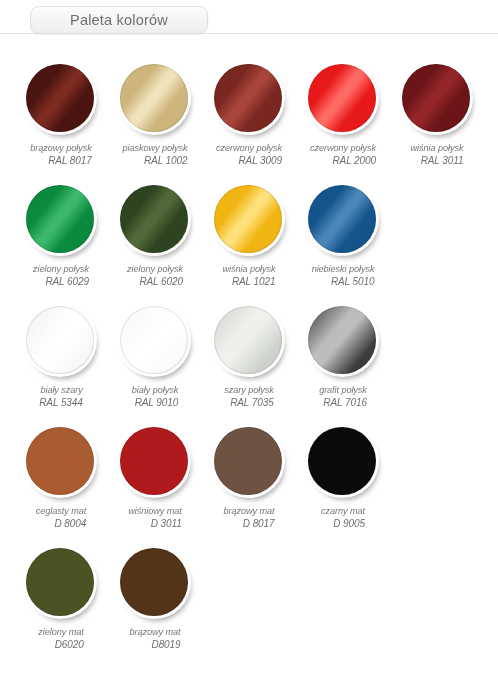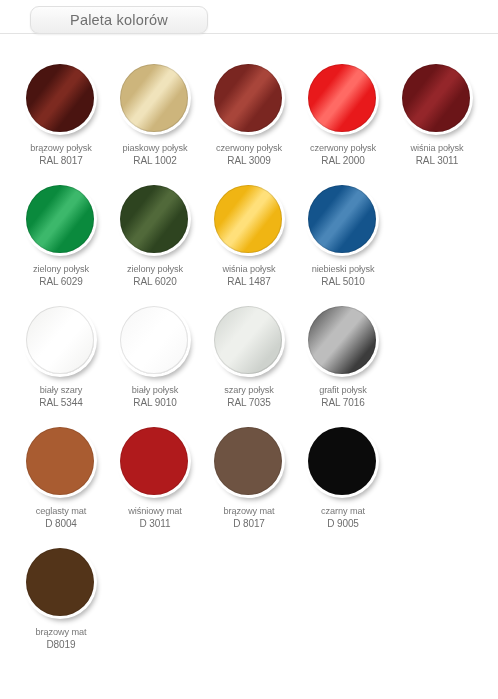--- a/index.html
+++ b/index.html
@@ -85,26 +85,27 @@
   }
   .disc::after {
     content: "";
     position: absolute;
     inset: 0;
     border-radius: 50%;
     box-shadow: inset 0 0 0 1px rgba(0,0,0,0.10);
   }
 
   .label {
-    text-align: center;
+    text-align: right;
     line-height: 12.5px;
     color: #777777;
     font-size: 9.2px;
     letter-spacing: -0.1px;
     white-space: nowrap;
+    font-style: italic;
   }
   .label .code {
     display: block;
     font-size: 10px;
     color: #6e6e6e;
   }
 
   .row-gap { height: 16px; }
 </style>
 </head>
@@ -161,21 +162,21 @@
       <div class="swatch-cell">
         <div class="disc-wrap">
           <div class="disc" style="background: linear-gradient(128deg, rgb(46, 68, 32) 0%, rgb(46, 68, 32) 30%, rgb(81, 105, 58) 46%, rgb(81, 105, 58) 52%, rgb(46, 68, 32) 68%, rgb(46, 68, 32) 100%);"></div>
         </div>
         <div class="label"><span>zielony połysk</span><span class="code">RAL 6020</span></div>
       </div>
       <div class="swatch-cell">
         <div class="disc-wrap">
           <div class="disc" style="background: linear-gradient(128deg, rgb(240, 181, 19) 0%, rgb(240, 181, 19) 30%, rgb(255, 224, 122) 46%, rgb(255, 224, 122) 52%, rgb(240, 181, 19) 68%, rgb(240, 181, 19) 100%);"></div>
         </div>
-        <div class="label"><span>wiśnia połysk</span><span class="code">RAL 1487</span></div>
+        <div class="label"><span>wiśnia połysk</span><span class="code">RAL 1021</span></div>
       </div>
       <div class="swatch-cell">
         <div class="disc-wrap">
           <div class="disc" style="background: linear-gradient(128deg, rgb(20, 84, 140) 0%, rgb(20, 84, 140) 30%, rgb(74, 134, 184) 46%, rgb(74, 134, 184) 52%, rgb(20, 84, 140) 68%, rgb(20, 84, 140) 100%);"></div>
         </div>
         <div class="label"><span>niebieski połysk</span><span class="code">RAL 5010</span></div>
       </div>
     </div>
     <div class="row-gap"></div>
     <div class="swatch-row">
@@ -228,18 +229,24 @@
         <div class="disc-wrap">
           <div class="disc" style="background: rgb(11, 11, 11);"></div>
         </div>
         <div class="label"><span>czarny mat</span><span class="code">D 9005</span></div>
       </div>
     </div>
     <div class="row-gap"></div>
     <div class="swatch-row">
       <div class="swatch-cell">
         <div class="disc-wrap">
+          <div class="disc" style="background: rgb(75, 82, 36);"></div>
+        </div>
+        <div class="label"><span>zielony mat</span><span class="code">D6020</span></div>
+      </div>
+      <div class="swatch-cell">
+        <div class="disc-wrap">
           <div class="disc" style="background: rgb(83, 52, 25);"></div>
         </div>
         <div class="label"><span>brązowy mat</span><span class="code">D8019</span></div>
       </div>
     </div>
   </div>
 
 </body></html>

